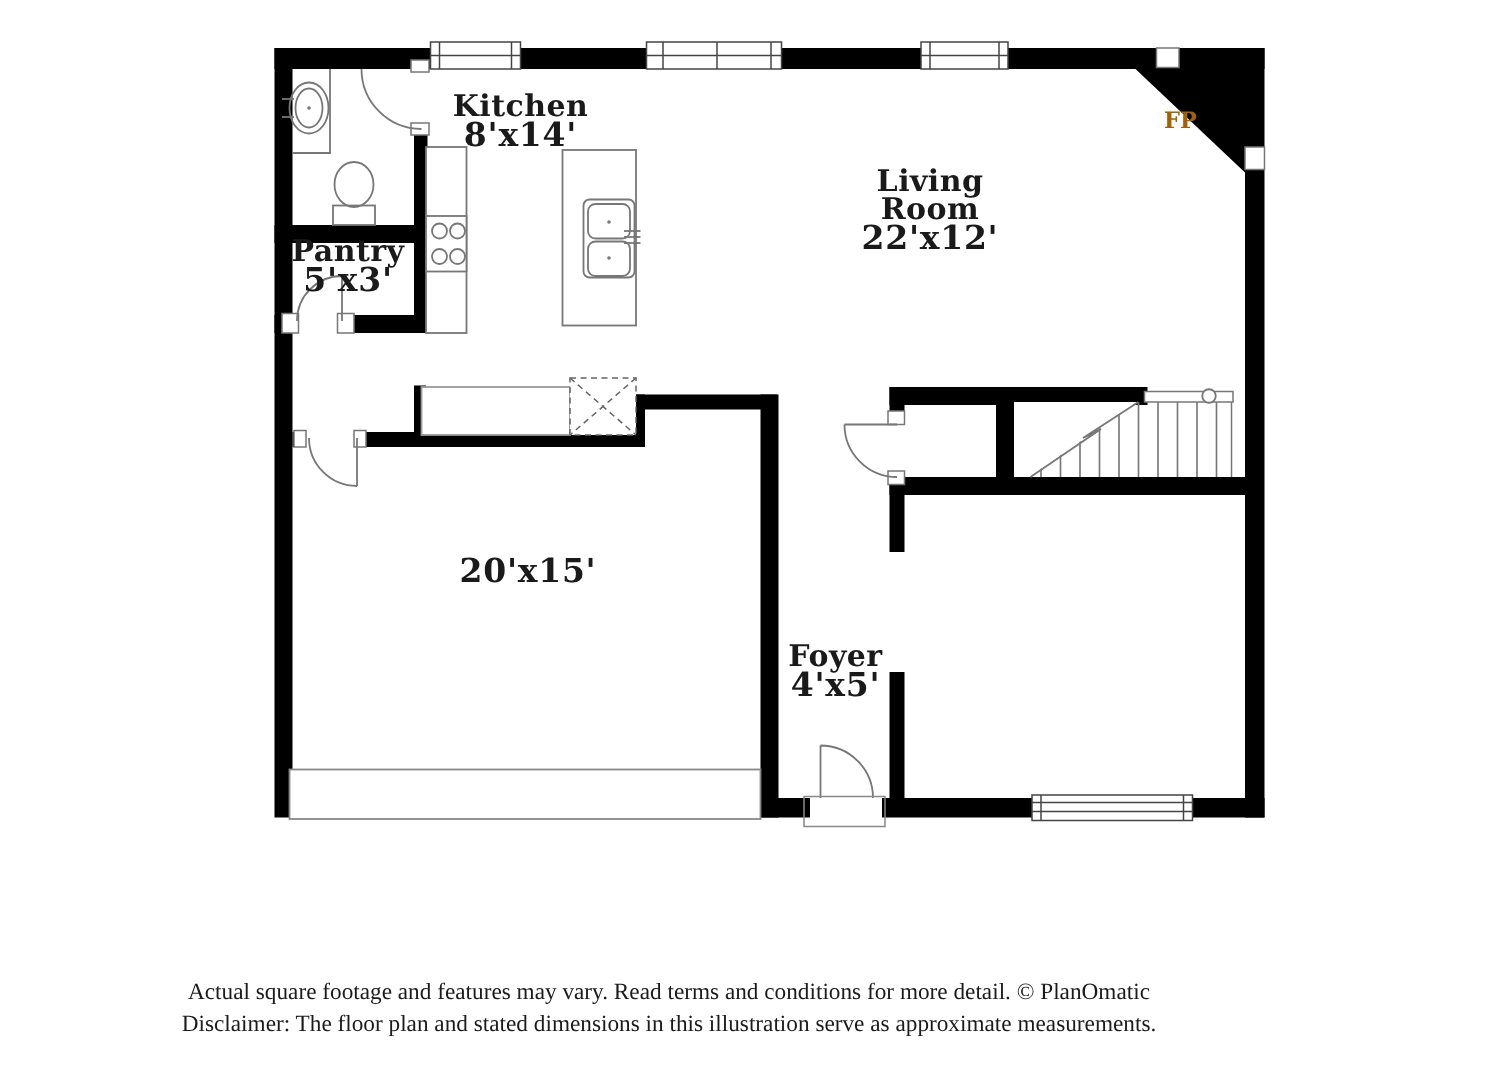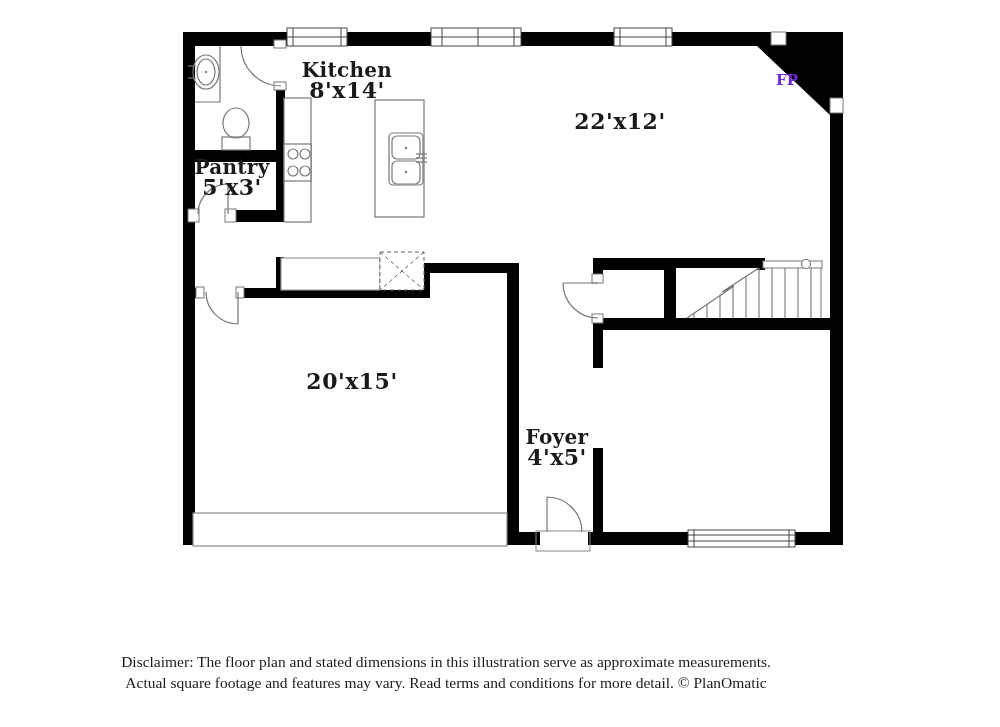--- a/index.html
+++ b/index.html
@@ -2,21 +2,21 @@
 <html><head>
 <meta charset="utf-8">
 <style>
   html,body{margin:0;padding:0;background:#ffffff;}
   #page{position:relative;width:892px;height:727px;background:#ffffff;overflow:hidden;
         font-family:"DejaVu Serif",serif;}
   #plan-svg{position:absolute;left:0;top:0;}
   .room-label{position:absolute;text-align:center;font-weight:bold;color:#1a1a1a;}
   .room-name{font-size:20px;line-height:19px;letter-spacing:.3px;}
   .room-dims{font-size:22px;line-height:20px;letter-spacing:.5px;}
-  .fp-label{position:absolute;text-align:center;font-weight:bold;color:#6d28d9;font-size:15px;}
+  .fp-label{position:absolute;text-align:center;font-weight:bold;color:#a16207;font-size:15px;}
   #disclaimer{position:absolute;left:0;right:0;top:651;text-align:center;
               font-family:"Liberation Serif",serif;font-size:15.5px;line-height:21px;color:#1b1b1b;}
 </style>
 </head>
 <body>
 
 <div id="page">
 
   <svg id="plan-svg" width="1000" height="727" viewBox="0 0 1000 727">
 
@@ -168,20 +168,21 @@
       <circle cx="806" cy="264" r="4.5" fill="#ffffff" stroke="#777777" stroke-width="1.2"></circle>
     </g>
   </svg>
 
   <div class="room-label" style="left:277px;top:61px;width:140px;">
     <div class="room-name">Kitchen</div>
     <div class="room-dims">8'x14'</div>
   </div>
 
   <div class="room-label" style="left:570px;top:111px;width:100px;">
+    <div class="room-name">Living Room</div>
     <div class="room-dims">22'x12'</div>
   </div>
 
   <div class="room-label" style="left:162px;top:158px;width:140px;">
     <div class="room-name">Pantry</div>
     <div class="room-dims">5'x3'</div>
   </div>
 
 
   <div class="room-label" style="left:272px;top:371px;width:160px;">
@@ -190,17 +191,17 @@
 
   <div class="room-label" style="left:497px;top:428px;width:120px;">
     <div class="room-name">Foyer</div>
     <div class="room-dims">4'x5'</div>
   </div>
 
 
   <div class="fp-label" style="left:757px;top:71px;width:60px;">FP</div>
 
   <div id="disclaimer" style="top:651px;">
+    <div>Actual square footage and features may vary. Read terms and conditions for more detail. © PlanOmatic</div>
     <div>Disclaimer: The floor plan and stated dimensions in this illustration serve as approximate measurements.</div>
-    <div>Actual square footage and features may vary. Read terms and conditions for more detail. © PlanOmatic</div>
   </div>
 
 </div>
 
 </body></html>

